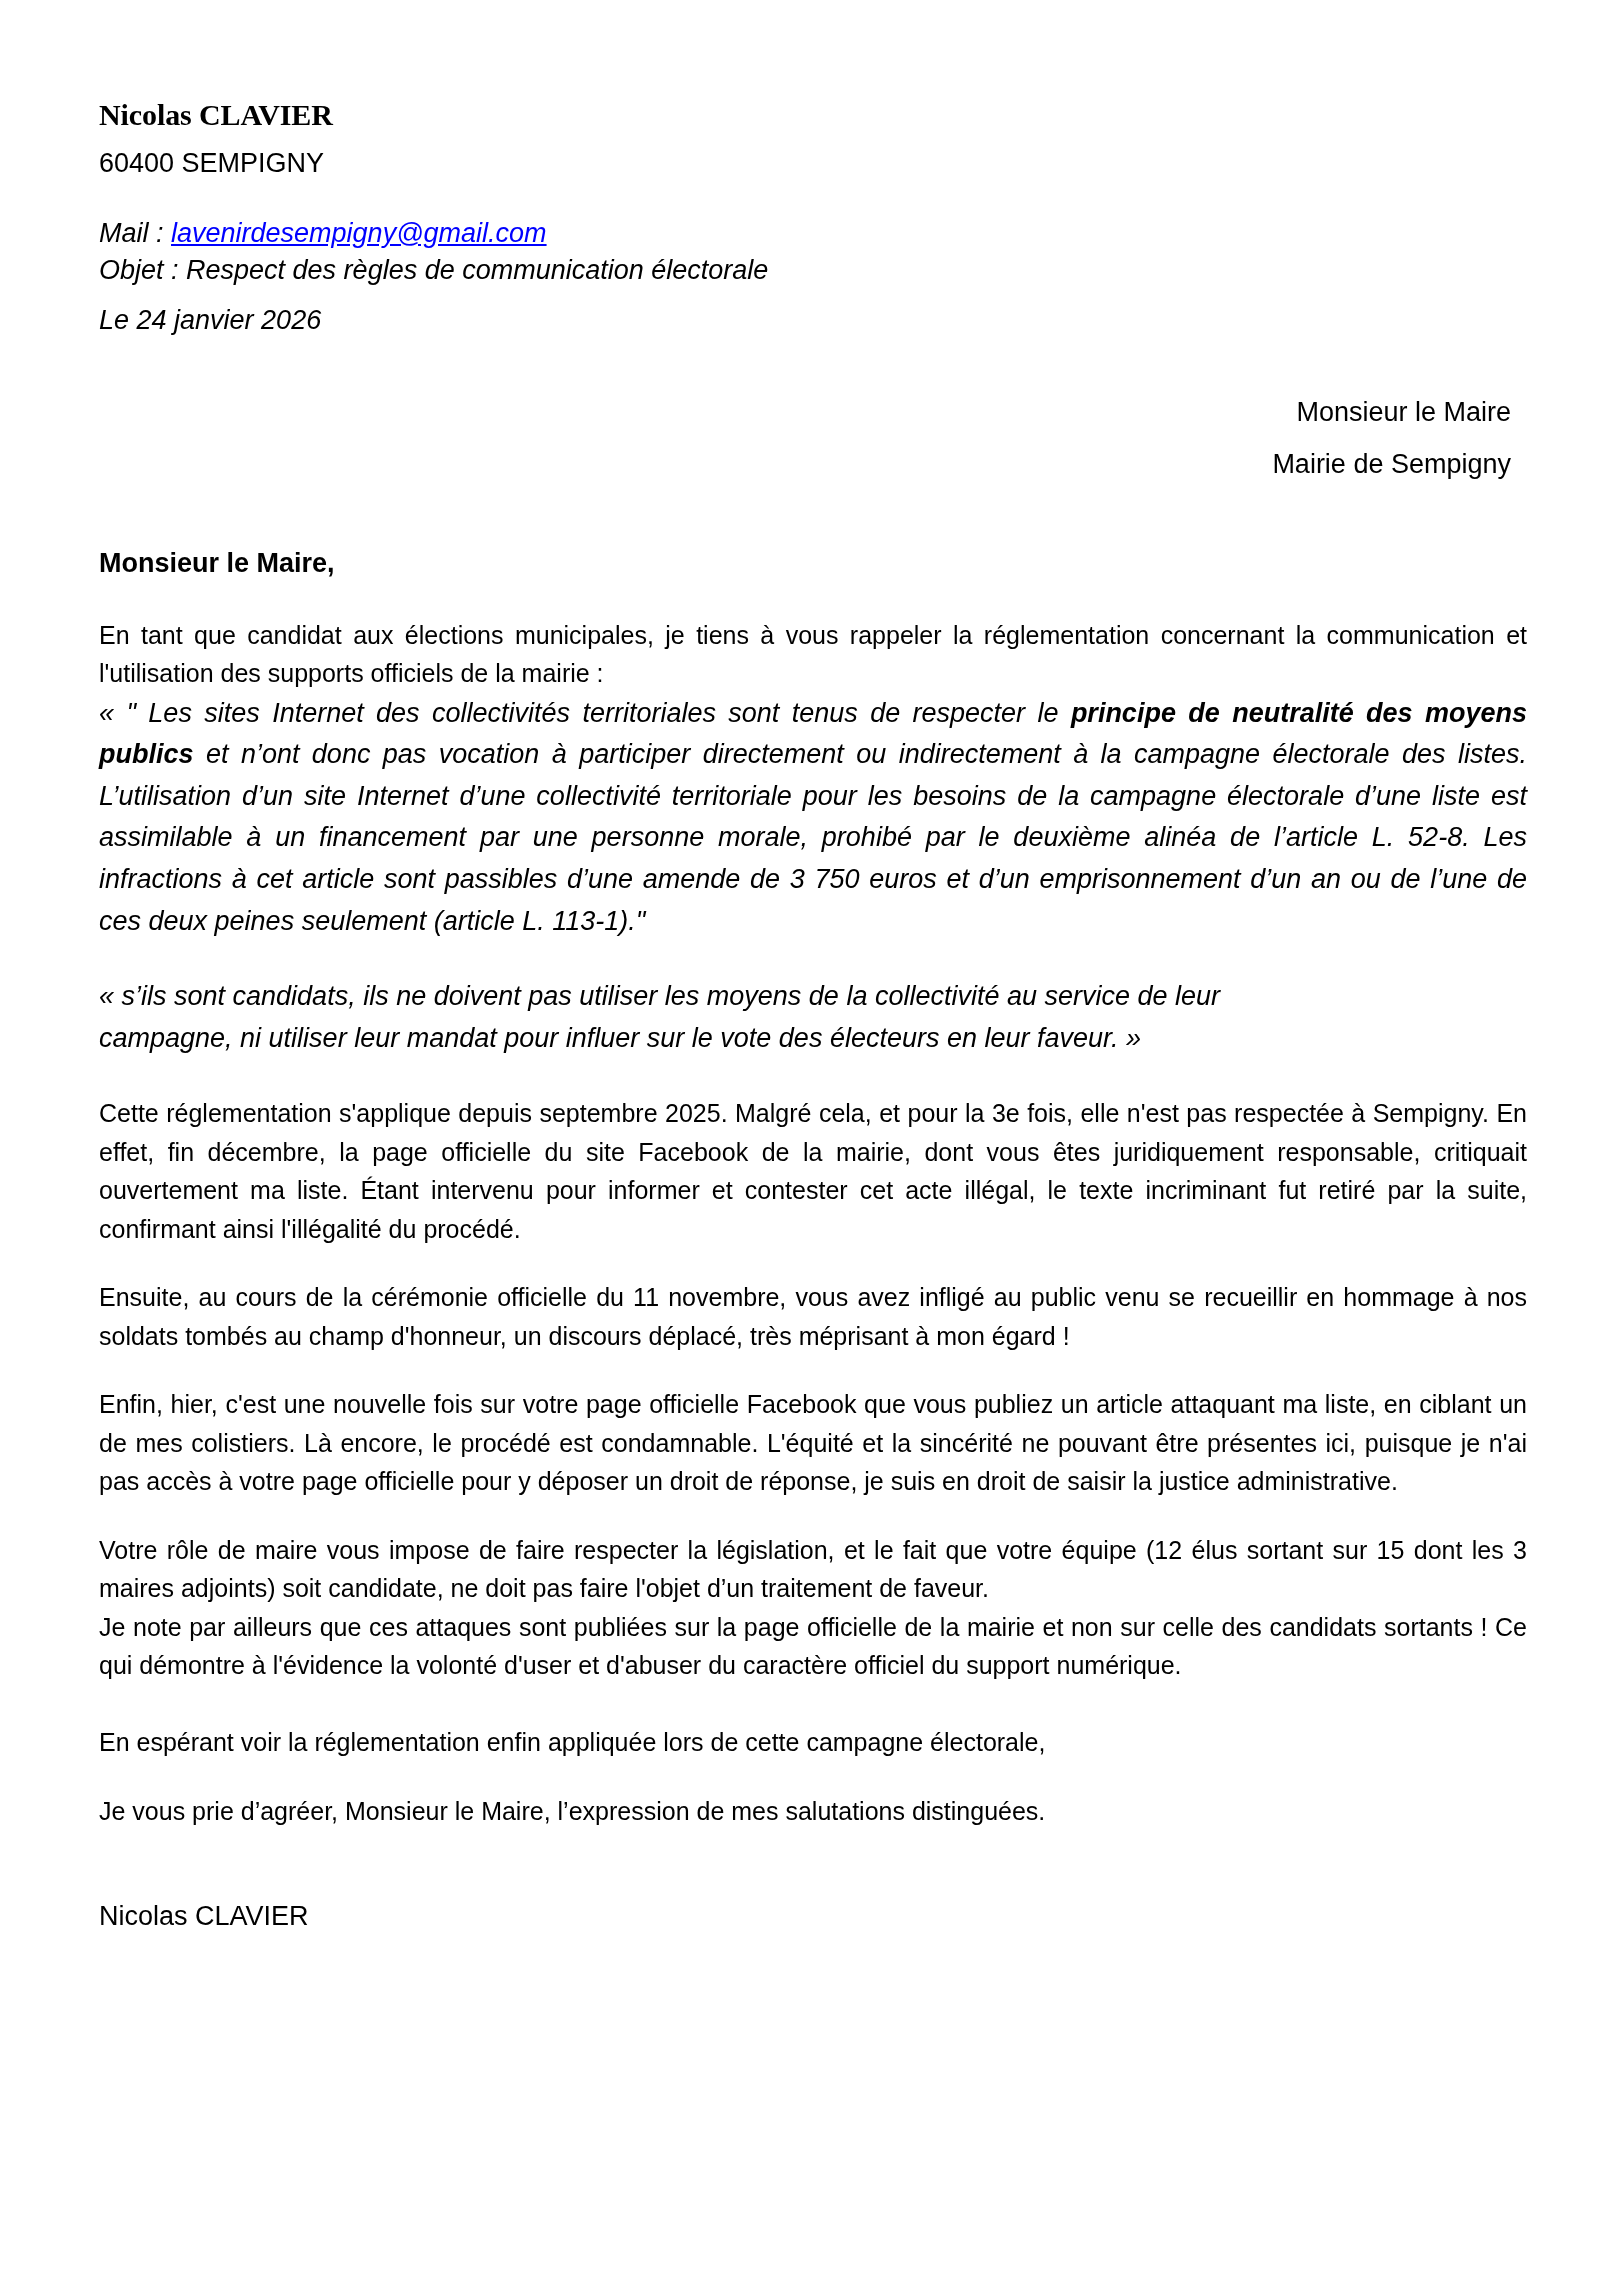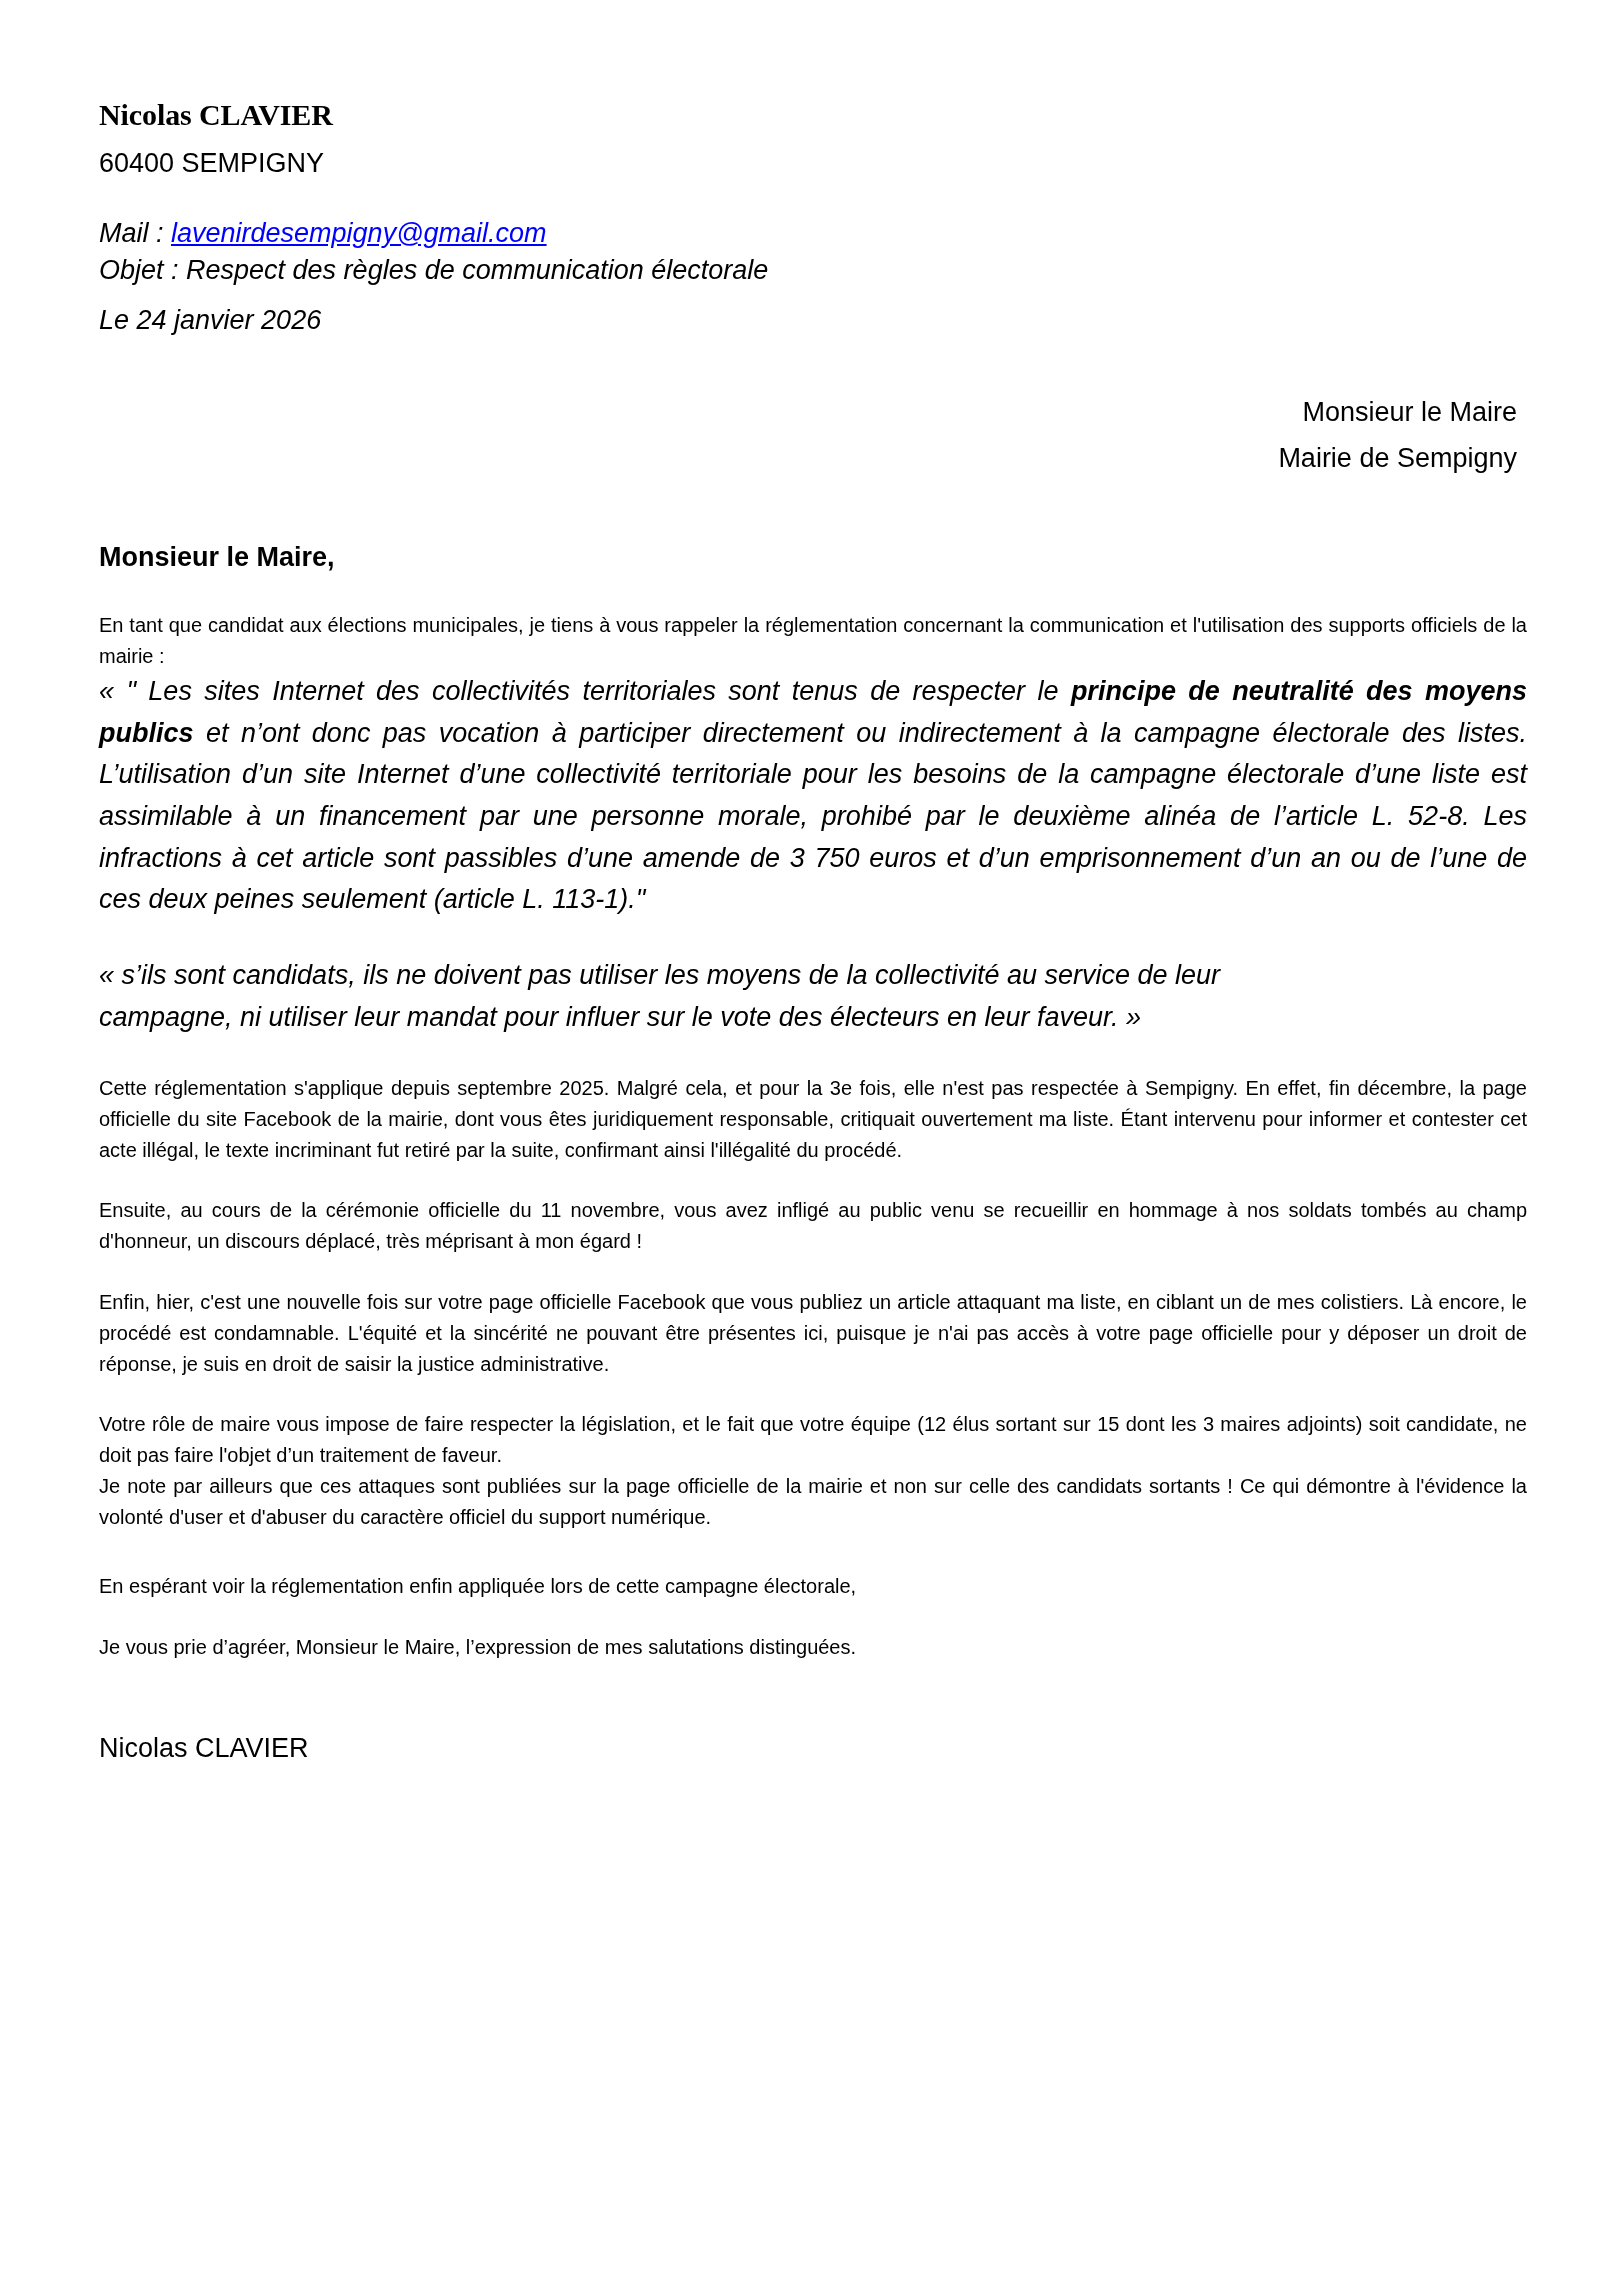--- a/index.html
+++ b/index.html
@@ -62,33 +62,33 @@
     font-style: italic;
   }
 
   
   .recipient {
     margin-top: 56px;
     text-align: right;
     font-size: 27px;
     line-height: 1.33;
   }
-  .recipient div { margin: 10px; }
+  .recipient div { margin: 16px; }
 
   
   .salutation {
     margin-top: 63px;
     font-size: 27px;
     font-weight: bold;
     line-height: 1.3;
   }
 
   
   .para {
-    font-size: 20px;
+    font-size: 25px;
     line-height: 1.54;
     text-align: justify;
     margin: 0;
   }
   .para.gap-lg   { margin-top: 35px; }
   .para.gap-md   { margin-top: 30px; }
   .para.gap-sm   { margin-top: 0; }
   .para.nojust   { text-align: left; }
 
   .quote-legal {

